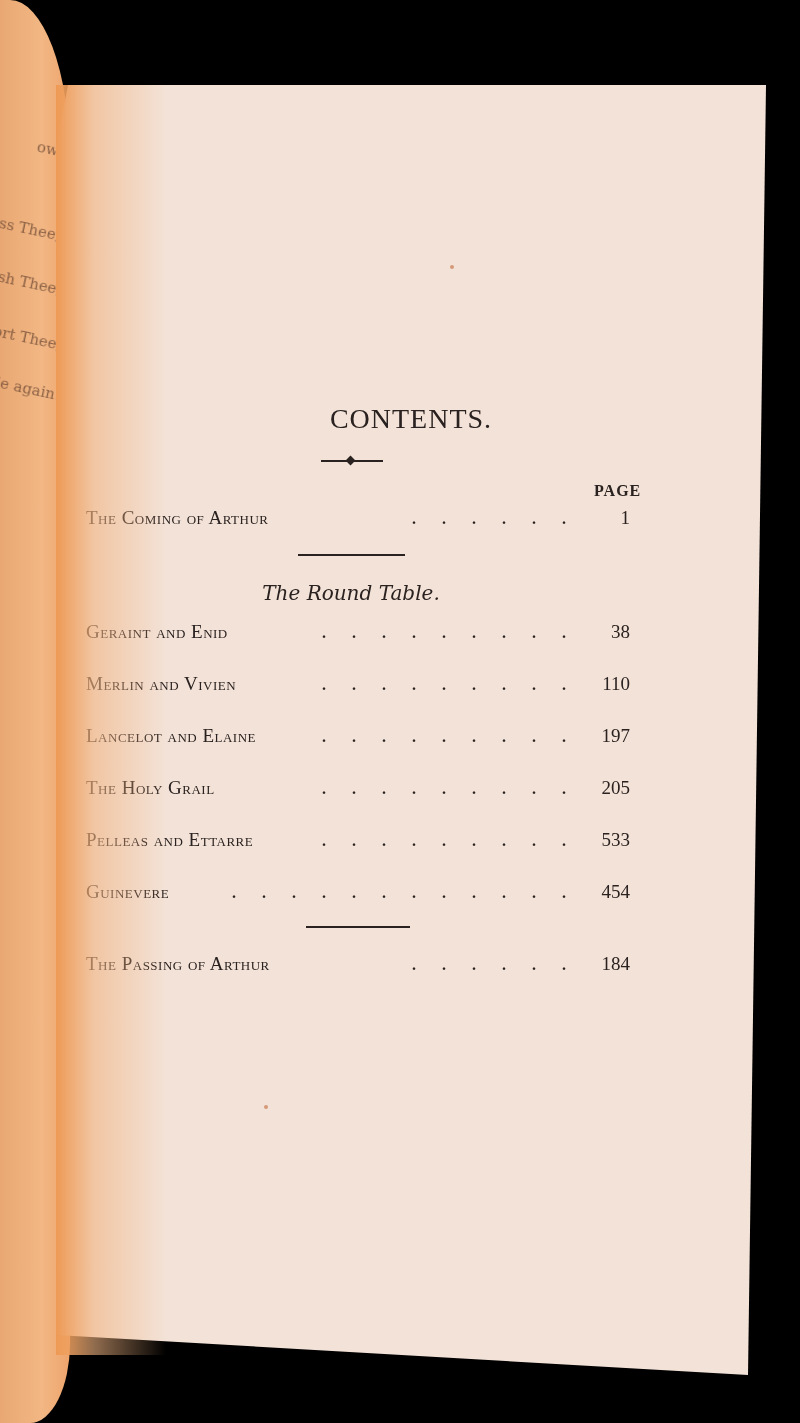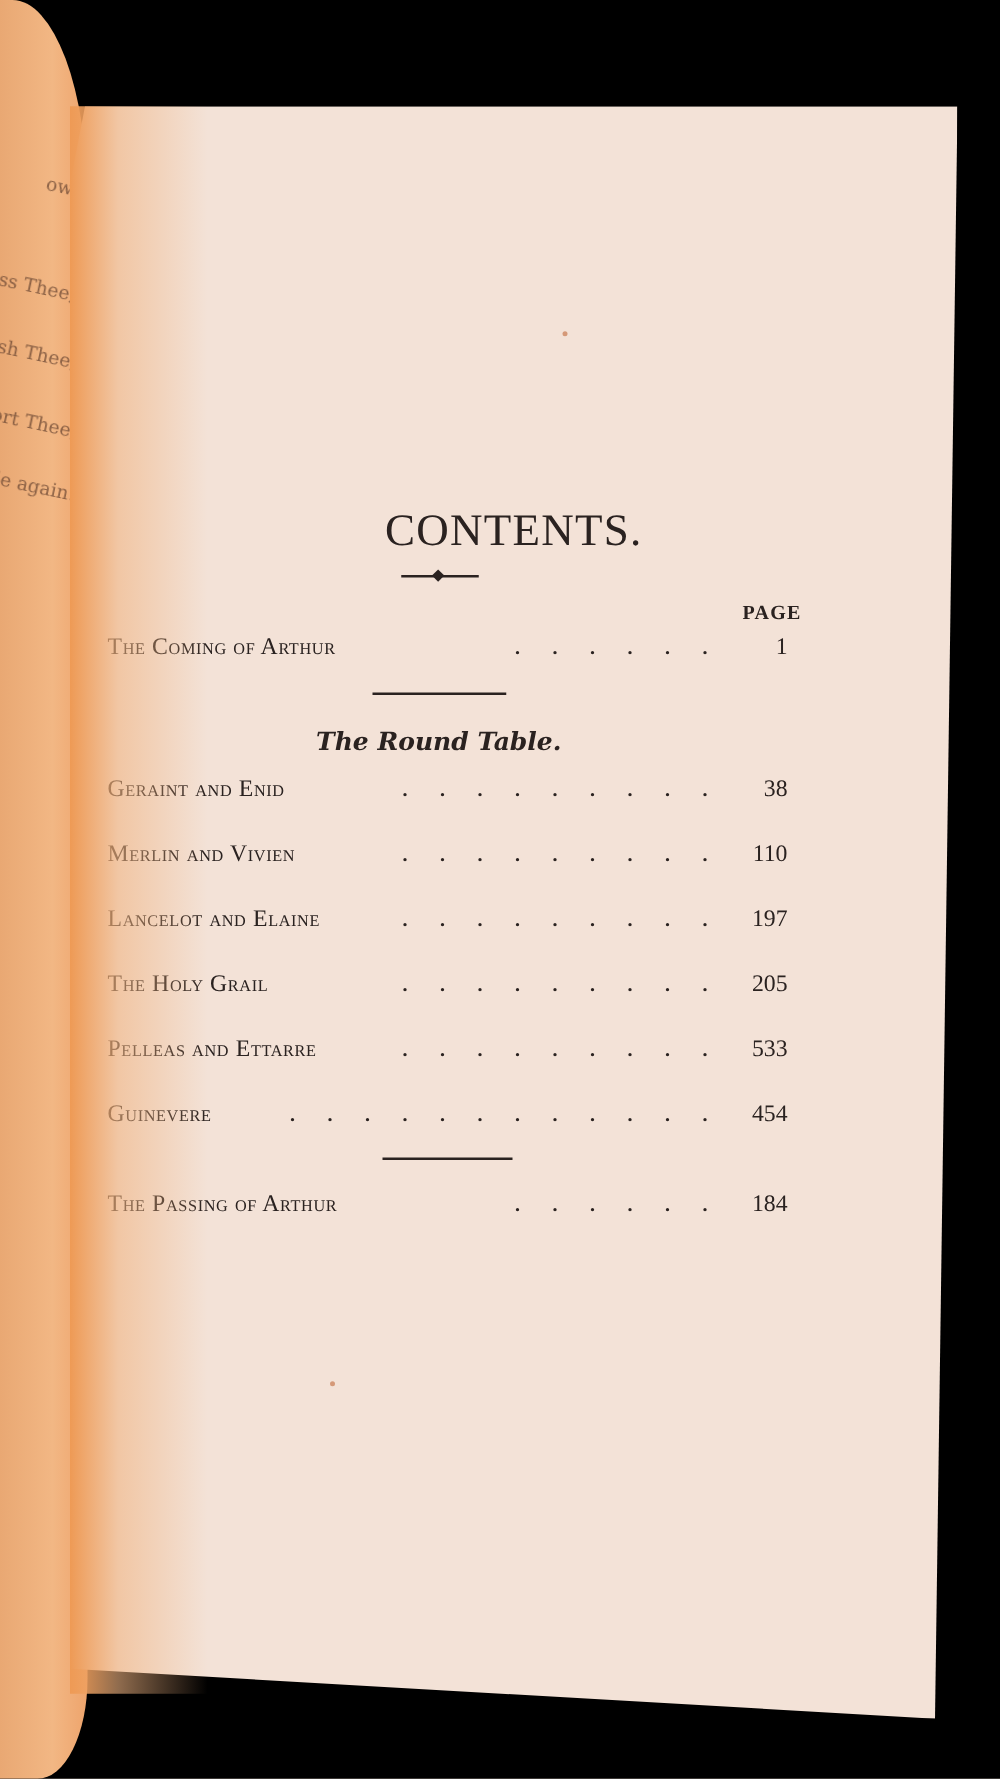--- a/index.html
+++ b/index.html
@@ -24,21 +24,21 @@
     background:#f3e2d7;
     clip-path:polygon(12px 0, 710px 0, 710px 0, 692px 1290px, 0 1250px, 0 62px);
   }
   .page-shade {
     position:absolute; left:56px; top:85px; width:110px; height:1270px;
     background:linear-gradient(90deg,#ee9a55 0%,rgba(240,180,130,0.6) 35%,rgba(243,226,215,0) 100%);
     pointer-events:none;
   }
   .title {
     position:absolute; left:0; width:710px; top:318px; text-align:center;
-    font-family:"Liberation Serif", serif; font-size:36px; letter-spacing:1px; color:#2a2220;
+    font-family:"Liberation Serif", serif; font-size:28px; letter-spacing:1px; color:#2a2220;
   }
   .title-ornament {
     position:absolute; left:265px; top:372px; width:62px; height:8px;
   }
   .title-ornament .line { position:absolute; top:3px; left:0; width:62px; height:2px; background:#2a2220; }
   .title-ornament .dia { position:absolute; left:26px; top:0; width:7px; height:7px; background:#2a2220; transform:rotate(45deg); }
   .page-col-label {
     position:absolute; left:538px; top:397px; font-size:16px; letter-spacing:1px; color:#2a2220;
     font-family:"Liberation Serif", serif; font-weight:bold;
   }
@@ -51,21 +51,21 @@
     font-size:15px; letter-spacing:0.5px; font-variant:small-caps; font-size:19px; white-space:nowrap;
   }
   .entry .dots {
     flex:1; overflow:hidden; white-space:nowrap; letter-spacing:26px; font-size:16px;
     text-align:right; padding-right:6px; font-weight:bold;
   }
   .entry .num { font-size:19px; min-width:32px; text-align:right; }
   .rule { position:absolute; height:2px; background:#2a2220; }
   .section-heading {
     position:absolute; left:0; width:590px; top:496px; text-align:center;
-    font-family:"DejaVu Serif", serif; font-weight:bold; font-size:20px; color:#2a2220;
+    font-family:"DejaVu Serif", serif; font-weight:normal; font-size:20px; color:#2a2220;
     font-style:italic;
   }
   .speck { position:absolute; width:4px; height:4px; border-radius:50%; background:#c87a50; opacity:0.7; }
 </style>
 </head>
 <body>
 
 <div class="left-page">
   <span class="frag" style="top:140px;">ow.</span>
   <span class="frag" style="top:215px;">compass Thee,</span>

